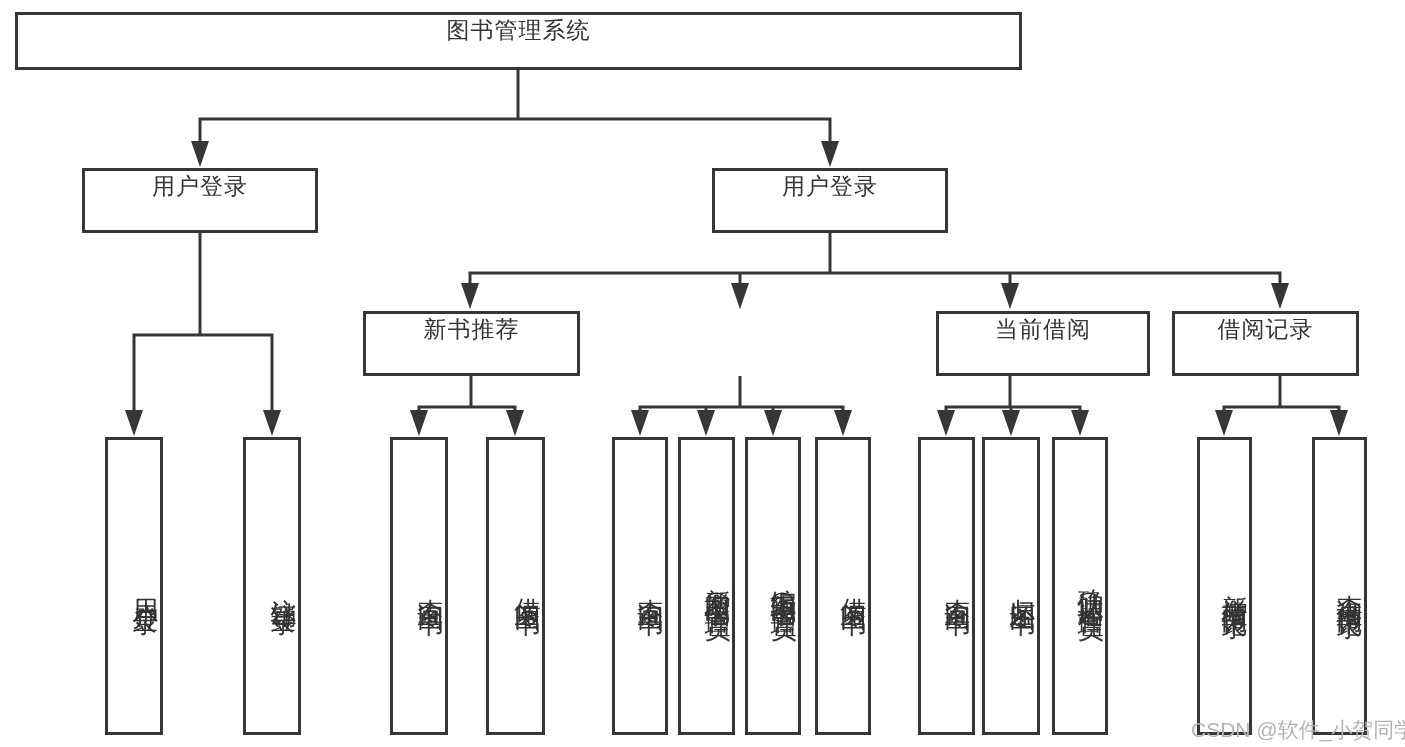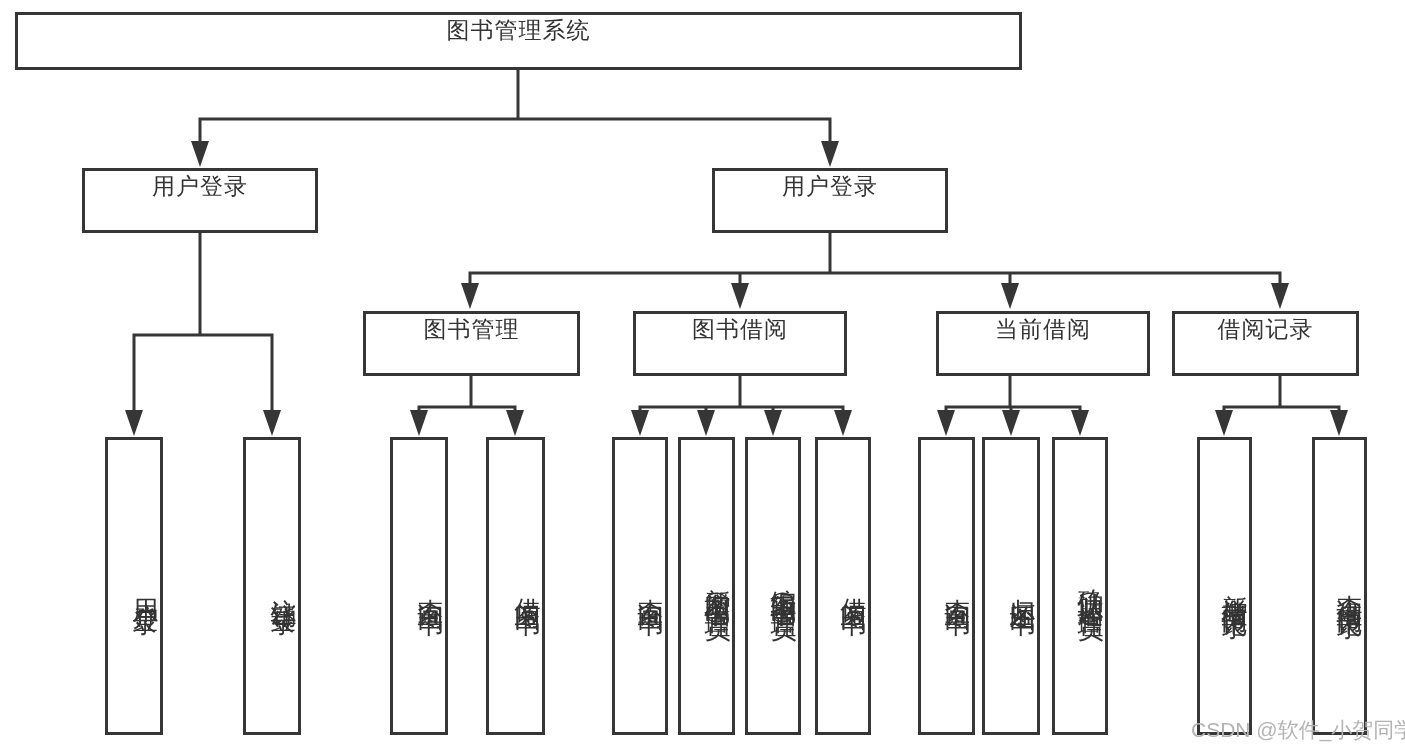--- a/index.html
+++ b/index.html
@@ -108,24 +108,21 @@
   </div>
 
   <div class="node hbox" style="left:82px;top:168px;width:236px;height:65px">
     <span>用户登录</span>
   </div>
   <div class="node hbox" style="left:712px;top:168px;width:236px;height:65px">
     <span>用户登录</span>
   </div>
 
   <div class="node hbox" style="left:363px;top:311px;width:217px;height:65px">
-    <span>图书管理</span>
-  </div>
-  <div class="node hbox" style="left:633px;top:311px;width:214px;height:65px">
-    <span>图书借阅</span>
+    <span>新书推荐</span>
   </div>
   <div class="node hbox" style="left:936px;top:311px;width:214px;height:65px">
     <span>当前借阅</span>
   </div>
   <div class="node hbox" style="left:1172px;top:311px;width:187px;height:65px">
     <span>借阅记录</span>
   </div>
 
   <div class="node vbox" style="left:105px;top:437px;width:58px;height:298px">
     <span>用户登录</span>

